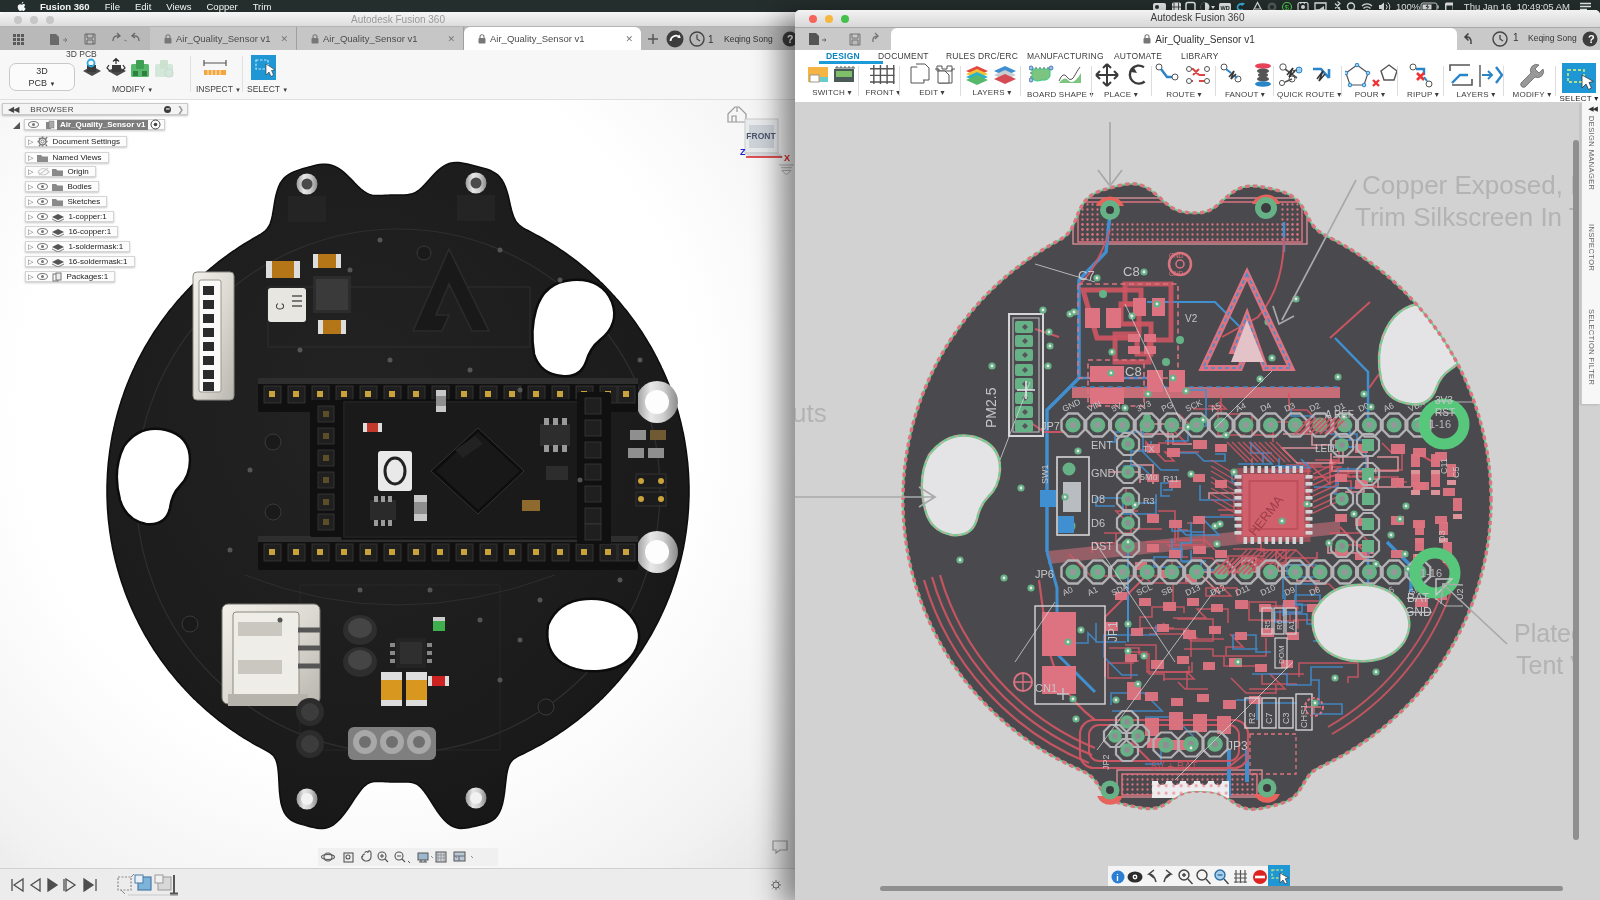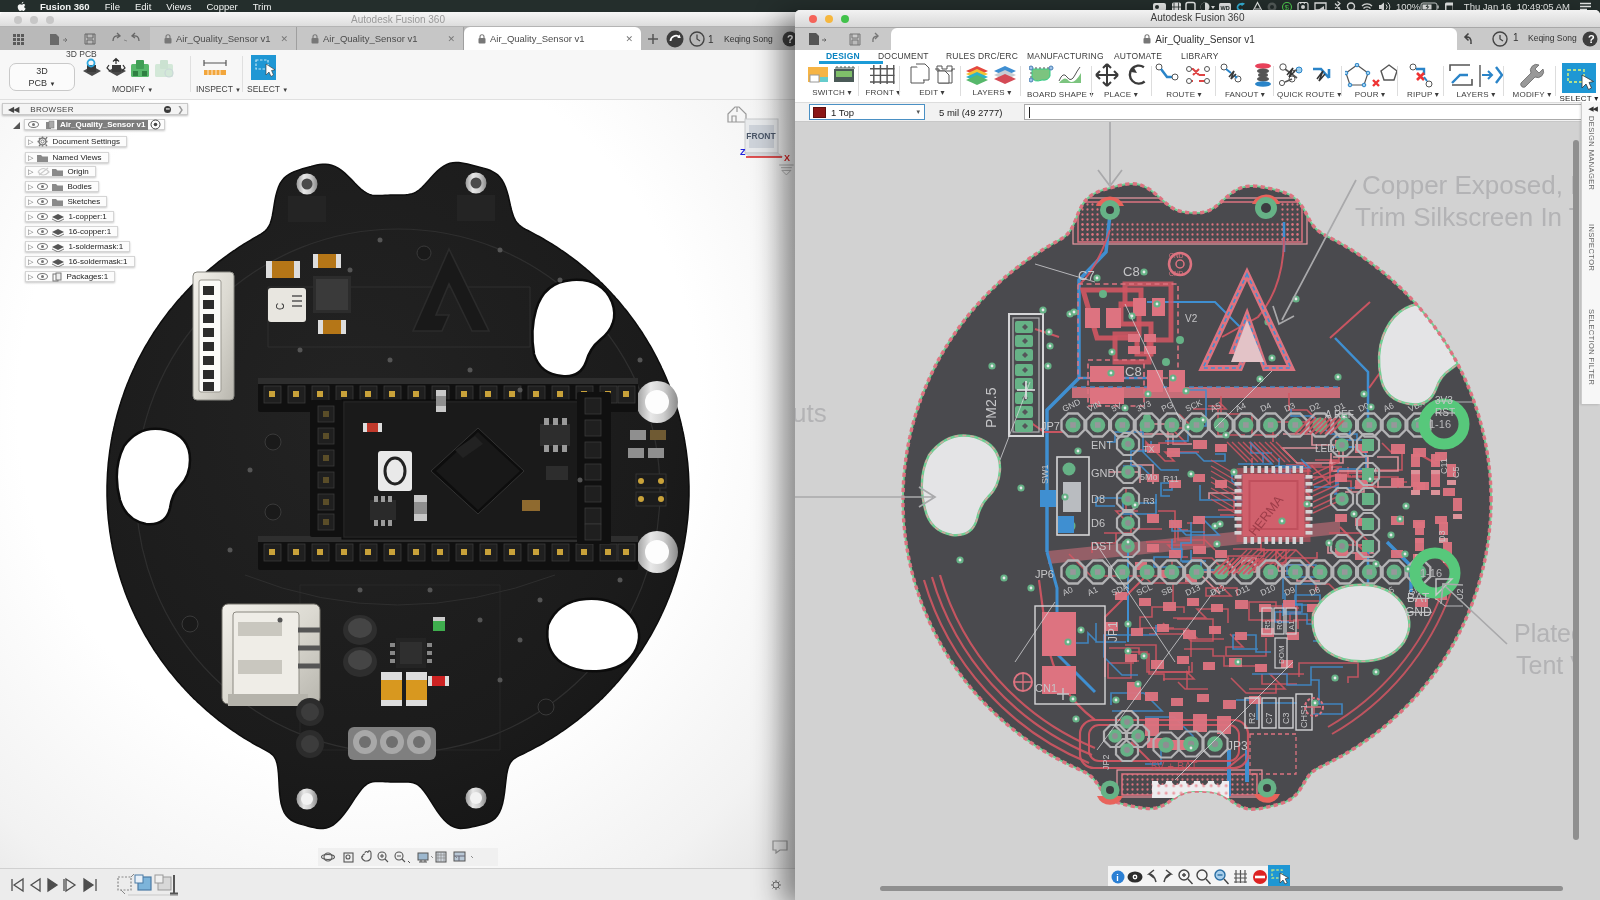--- a/index.html
+++ b/index.html
@@ -938,31 +938,20 @@
         <div class="rsep" style="left:225px"></div>
         <div class="rsep" style="left:296px"></div>
         <div class="rsep" style="left:356px"></div>
         <div class="rsep" style="left:420px"></div>
         <div class="rsep" style="left:478px"></div>
         <div class="rsep" style="left:546px"></div>
         <div class="rsep" style="left:602px"></div>
         <div class="rsep" style="left:648px"></div>
         <div class="rsep" style="left:708px"></div>
         <div class="rsep" style="left:760px"></div>
-    </div>
-    <div id="rcmdbar">
-      <div style="position:absolute;left:14px;top:1px;width:116px;height:16px;background:#fff;border:1px solid #4a90c4;display:flex;align-items:center;font-size:9.5px;color:#222">
-        <span style="width:13px;height:11px;background:#8b1616;border:1px solid #5d0f0f;margin:0 5px 0 3px"></span>1 Top
-        <span style="margin-left:auto;margin-right:4px;font-size:7px;color:#555">▾</span>
-      </div>
-      <span style="position:absolute;left:144px;top:4px;font-size:9.5px;color:#222">5 mil (49 2777)</span>
-      <div style="position:absolute;left:229px;top:1px;width:568px;height:16px;background:#fff;border:1px solid #aaa;">
-        <span style="position:absolute;left:4px;top:2px;width:1px;height:11px;background:#222"></span>
-        <span style="position:absolute;right:4px;top:3px;font-size:7px;color:#555">▾</span>
-      </div>
     </div>
     <div id="rcanvas">
       <div id="board2d">
           <svg width="780" height="778" viewBox="0 0 780 778" style="position:absolute;left:0;top:0" shape-rendering="auto">
 <defs>
 <pattern id="dots" width="5" height="5" patternUnits="userSpaceOnUse">
                 <circle cx="2.5" cy="2.5" r="1.15" fill="#dd7380"></circle>
               </pattern>
 <pattern id="dotsw" width="7.5" height="7.5" patternUnits="userSpaceOnUse">
                 <rect width="7.5" height="7.5" fill="#ededef"></rect>

